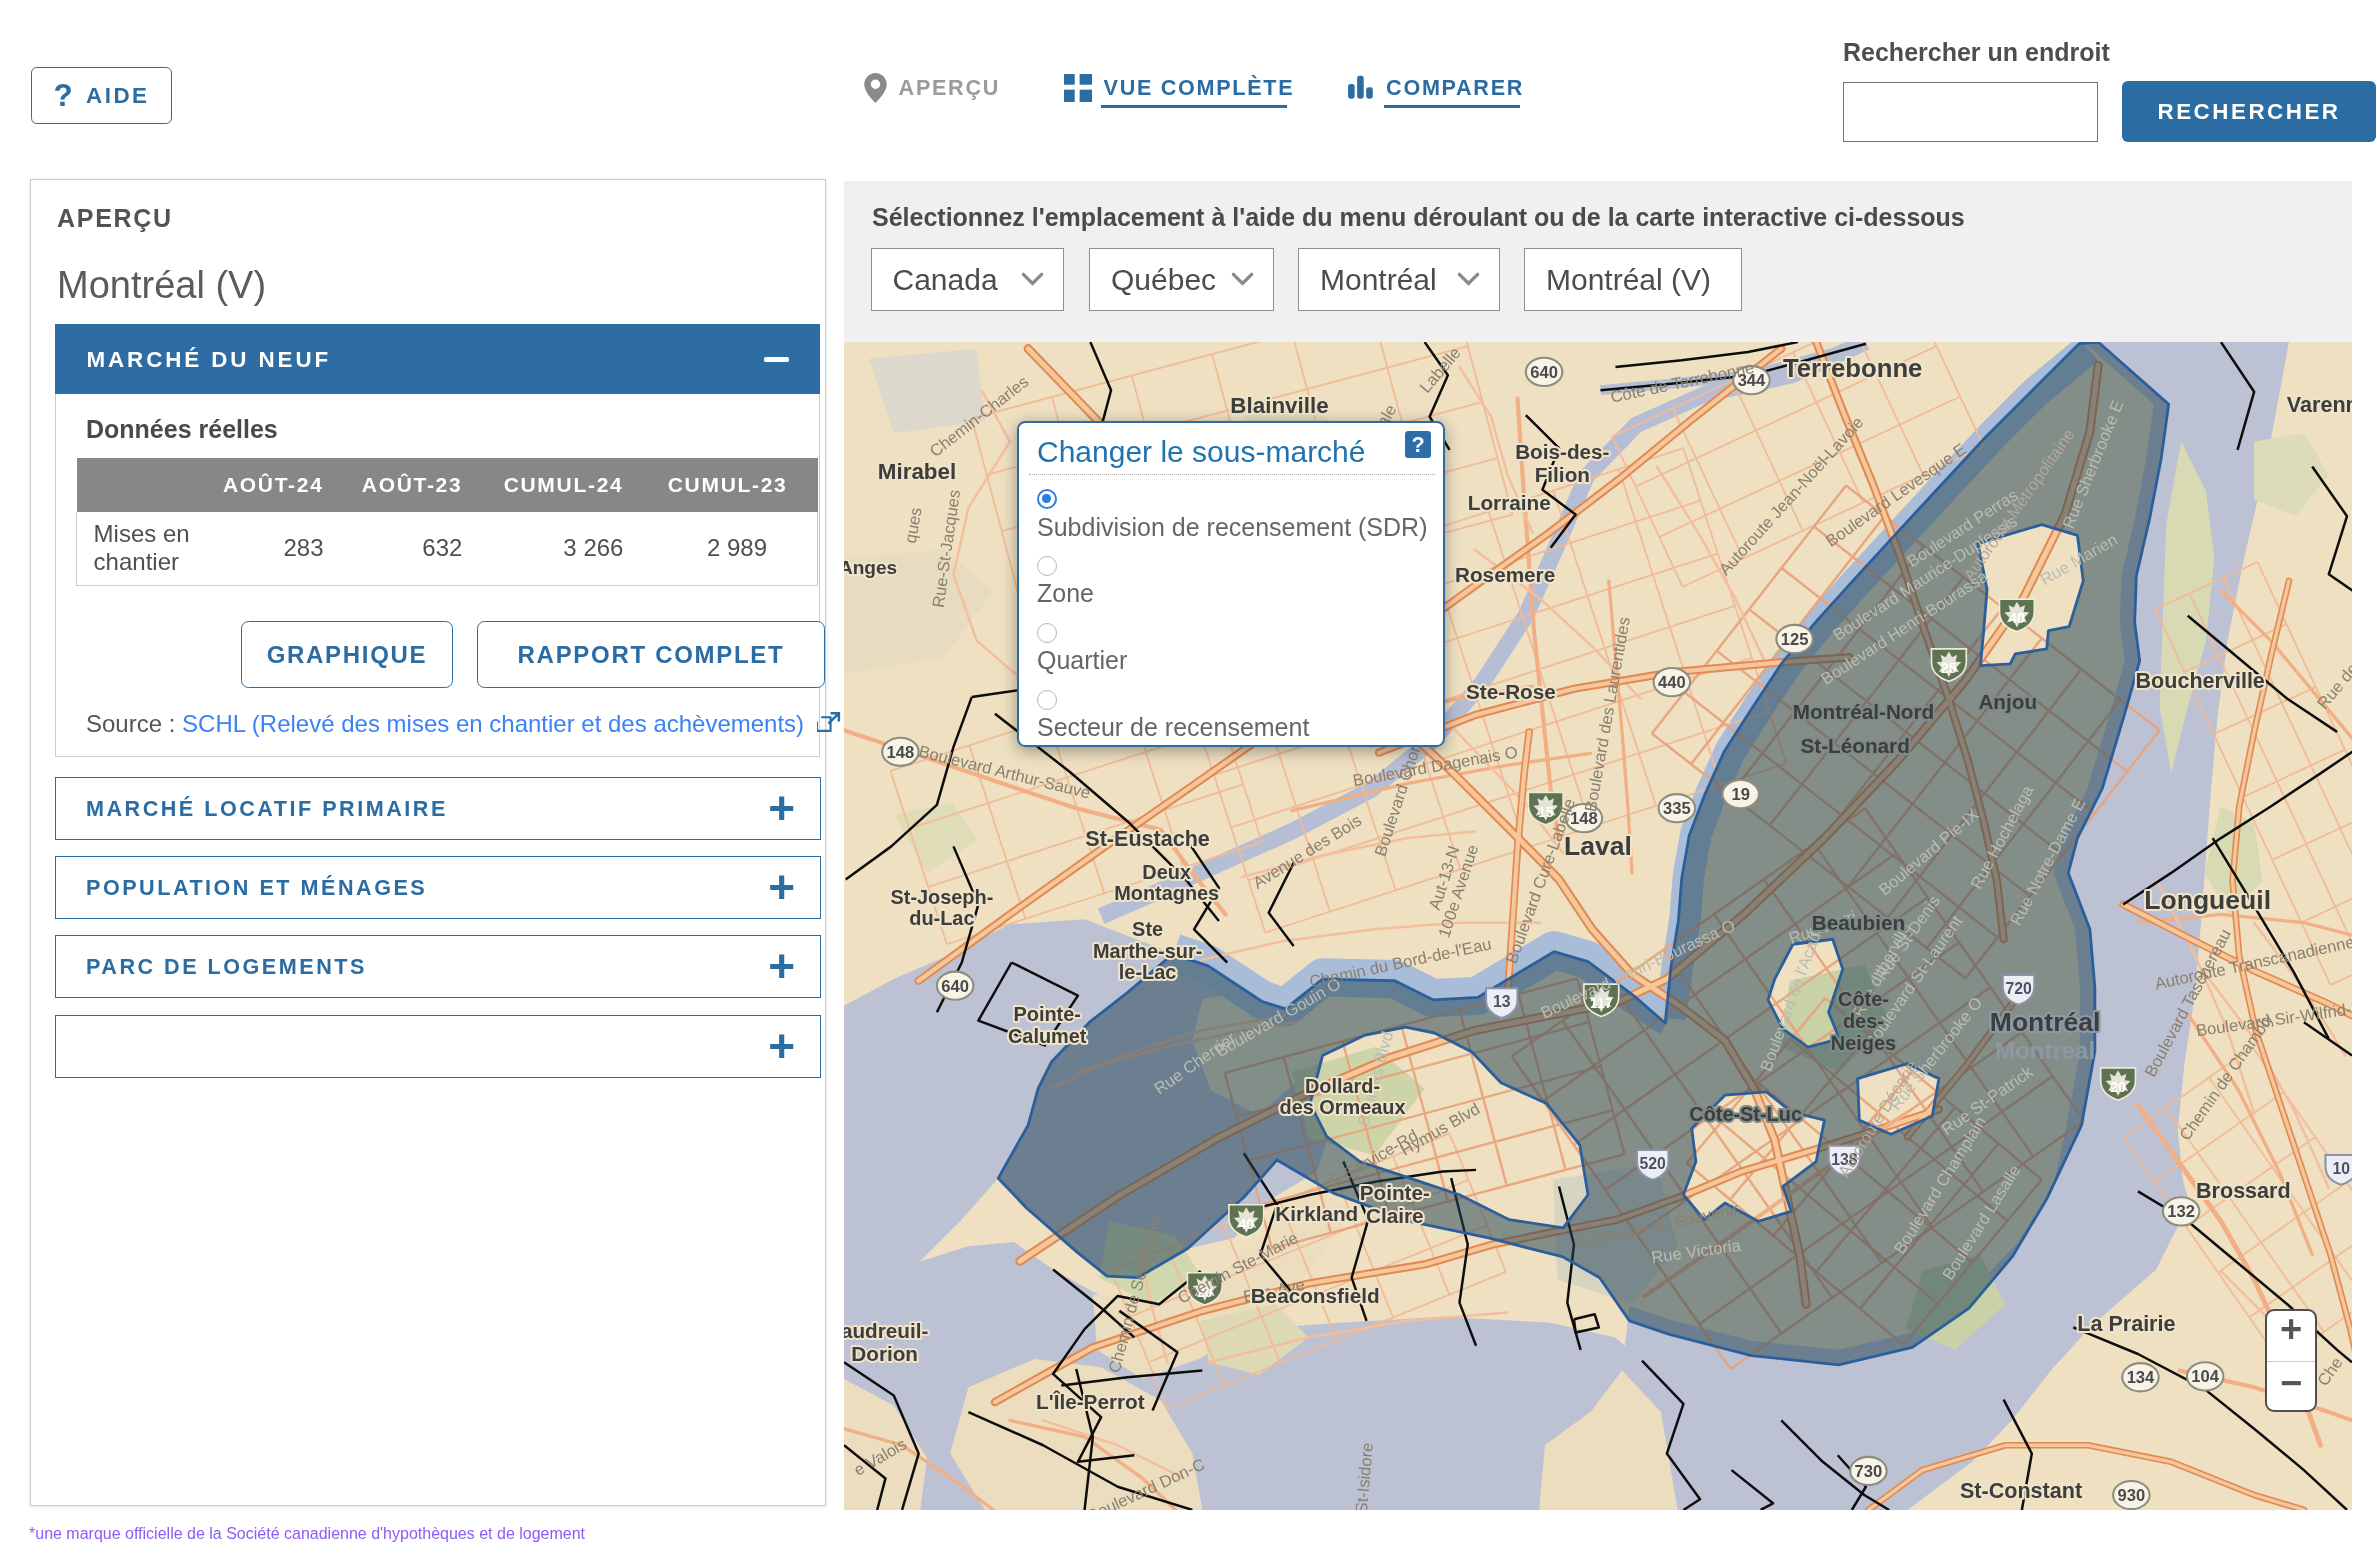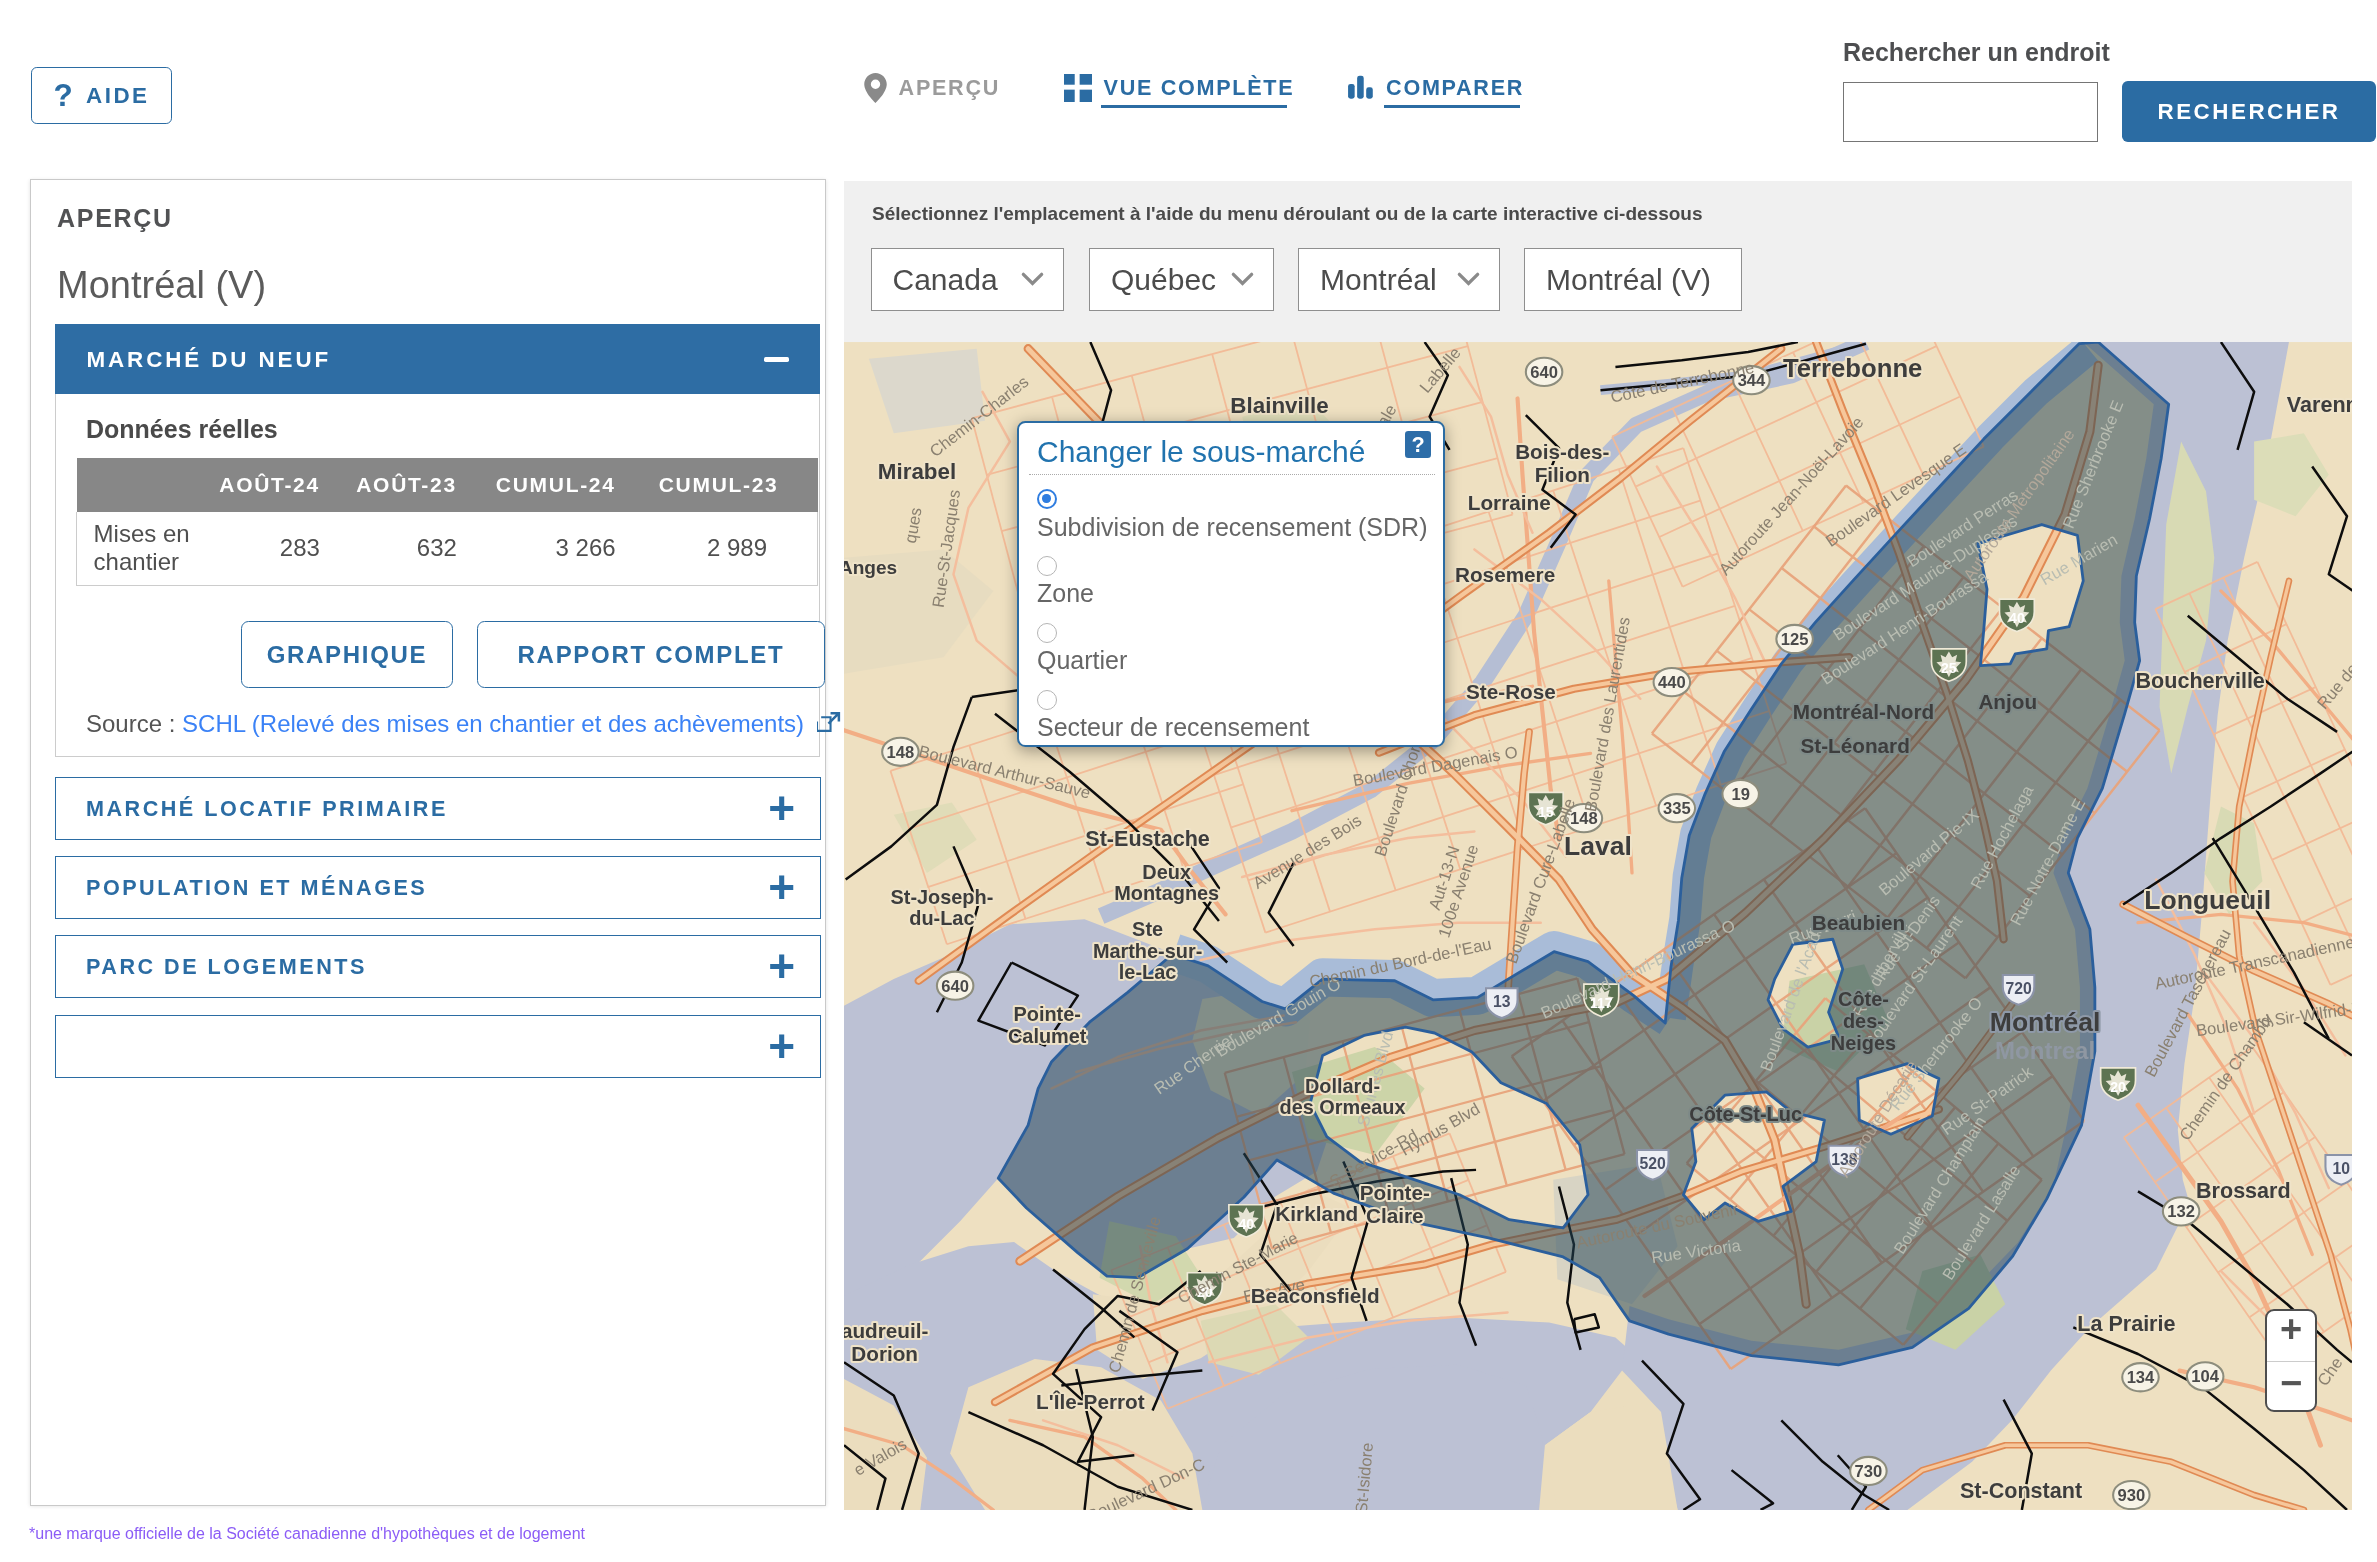--- a/index.html
+++ b/index.html
@@ -35,21 +35,21 @@
 .btn{border:1.7px solid #2b6ca3;border-radius:7.5px;color:#2b6ca3;background:#fff;font-weight:bold;font-size:24px;letter-spacing:1.7px;display:flex;align-items:center;justify-content:center}
 .src{left:86px;top:710px;font-size:24px;color:#555}
 .src a{color:#3b82f6;}
 .collap{width:766px;height:63px;border:1.7px solid #2b6ca3;background:#fff;color:#2b6ca3;display:flex;align-items:center}
 .collap .t{font-size:21.6px;font-weight:bold;letter-spacing:2.5px;margin-left:30px}
 .collap .plus{position:absolute;right:25px;font-size:46px;font-weight:bold;line-height:33px}
 .foot{left:29px;top:1525px;font-size:16px;color:#8b5cf6}
 
 .mapwrap{left:844px;top:181px;width:1508px;height:1329px}
 .mapbar{position:absolute;left:0;top:0;width:1508px;height:161px;background:#f0f0f0}
-.mapbar h2{position:absolute;left:28px;top:22.4px;font-size:19px;font-weight:bold;color:#4a4a4a}
+.mapbar h2{position:absolute;left:28px;top:22.4px;font-size:25px;font-weight:bold;color:#4a4a4a}
 .dd{position:absolute;top:67px;height:63px;border:0.8px solid #8f8f8f;background:#fff;color:#4c4c4c;font-size:30px;display:flex;align-items:center;padding-left:21px}
 .dd .chev{position:absolute;right:18px;top:21.6px}
 .mapcanvas{position:absolute;left:0;top:161px;width:1508px;height:1168px;overflow:hidden}
 
 .popup{position:absolute;left:173px;top:240px;width:428px;height:326px;background:#fff;border:2.5px solid #2b6ca3;border-radius:8.3px;box-shadow:0 3.3px 15px rgba(0,0,0,.35)}
 .popup .ttl{position:absolute;left:18px;top:11.6px;font-size:30px;color:#2173ae}
 .popup .help{position:absolute;right:11.6px;top:8.3px;width:26.5px;height:27px;background:#2d6da8;border-radius:3.3px;color:#fff;font-size:21.6px;font-weight:bold;text-align:center;line-height:27px}
 .popup .sep{position:absolute;left:10px;top:51px;width:406px;border-top:1.7px dotted #aaa}
 .radio{position:absolute;width:20px;height:20px;border-radius:50%}
 .radio.on{border:2.5px solid #2f7de0;background:#fff}
@@ -106,21 +106,21 @@
   </div>
 <div class="abs cbox"></div>
 <div class="abs donnees">Données réelles</div>
 <table class="dt">
 <tbody>
       <tr>
         <th class="lbl"></th>
         <th>AOÛT-24</th>
         <th>AOÛT-23</th>
         <th style="padding-right:23px">CUMUL-24</th>
-        <th style="padding-right:39px">CUMUL-23</th>
+        <th style="padding-right:30px">CUMUL-23</th>
       </tr>
 <tr>
         <td class="lbl">Mises en<br>chantier</td>
         <td>283</td>
         <td>632</td>
         <td style="padding-right:23px">3 266</td>
         <td style="padding-right:50px">2 989</td>
       </tr>
 </tbody>
   </table>

